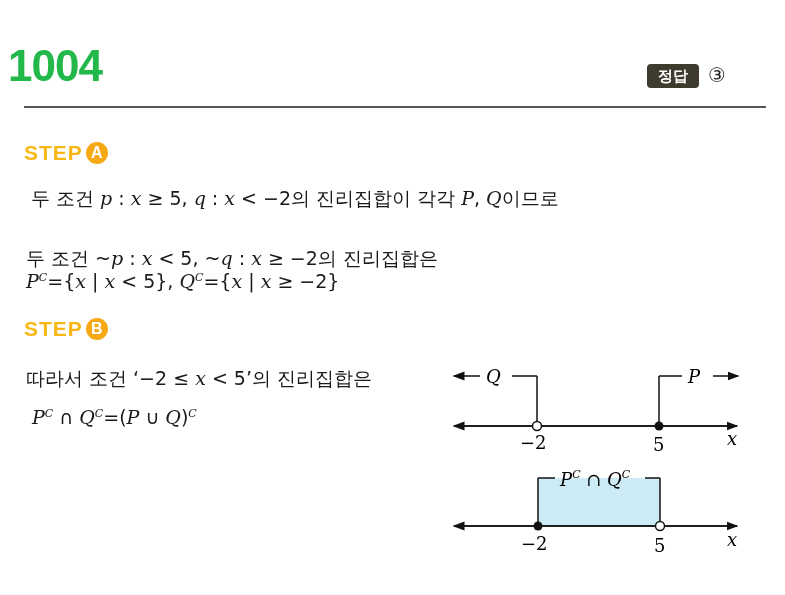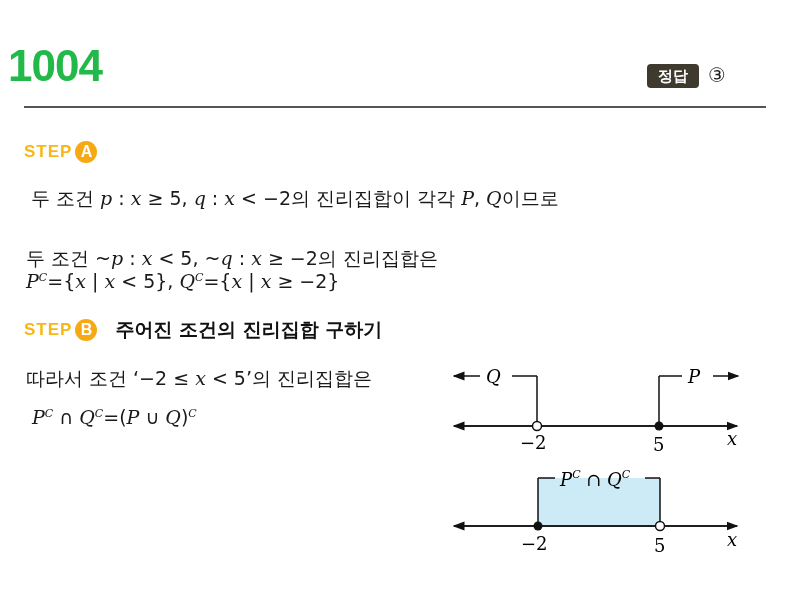--- a/index.html
+++ b/index.html
@@ -7,21 +7,21 @@
          font-family:"DejaVu Sans", sans-serif; color:#1a1a1a; }
   .abs { position:absolute; }
   .problem-num { left:8px; top:44px; font-family:"Liberation Sans", sans-serif; font-weight:bold;
                  font-size:44px; letter-spacing:-1px; color:#22b84a; line-height:1; }
   .rule { left:24px; top:106px; width:742px; height:1.5px; background:#555; }
   .answer-badge { left:647px; top:64px; width:52px; height:24px; border-radius:4px;
                   background:#3f3a2e; color:#fff; font-size:15px; font-weight:bold;
                   display:flex; align-items:center; justify-content:center; }
   .answer-val { left:708px; top:62px; font-size:20px; line-height:26px; color:#222; }
   .step { display:flex; align-items:center; }
-  .step-word { font-family:"Liberation Sans", sans-serif; font-weight:bold; font-size:17px; color:#f7b816; letter-spacing:1px; }
+  .step-word { font-family:"Liberation Sans", sans-serif; font-weight:bold; font-size:21px; color:#f7b816; letter-spacing:1px; }
   .step-circle { width:22px; height:22px; border-radius:50%; background:#f7a914; color:#fff;
                  font-family:"Liberation Sans", sans-serif; font-weight:bold; font-size:16px;
                  display:flex; align-items:center; justify-content:center; margin-left:3px; }
   .step-title { margin-left:18px; font-weight:bold; font-size:19px; color:#111; }
   .m { font-family:"DejaVu Serif", serif; font-style:italic; }
   .line { font-size:19px; line-height:24px; white-space:nowrap; }
   sup { font-size:11px; }
   .tick-label { font-family:"DejaVu Serif", serif; font-size:18px; }
 </style>
 </head>
@@ -43,21 +43,20 @@
 <div class="abs line" style="left:26px; top:214px;margin-top:32px;">
   두 조건 ~<span class="m">p</span> : <span class="m">x</span> &lt; 5, ~<span class="m">q</span> : <span class="m">x</span> ≥ −2의 진리집합은
 </div>
 <div class="abs line" style="left:26px; top:266px;">
   <span class="m">P</span><sup class="m">C</sup>={<span class="m">x</span> | <span class="m">x</span> &lt; 5}, <span class="m">Q</span><sup class="m">C</sup>={<span class="m">x</span> | <span class="m">x</span> ≥ −2}
 </div>
 
 <div class="abs step" style="left:24px; top:317px;">
   <span class="step-word">STEP</span>
   <span class="step-circle">B</span>
-  <span class="step-title">주어진 조건의 진리집합 구하기</span>
 </div>
 
 <div class="abs line" style="left:26px; top:366px;">
   따라서 조건 ‘−2 ≤ <span class="m">x</span> &lt; 5’의 진리집합은
 </div>
 <div class="abs line" style="left:26px; top:402px;margin-left:6px;">
   <span class="m">P</span><sup class="m">C</sup> ∩ <span class="m">Q</span><sup class="m">C</sup>=(<span class="m">P</span> ∪ <span class="m">Q</span>)<sup class="m">C</sup>
 </div>
 
 <svg class="abs" style="left:440px; top:350px;" width="345" height="110">

